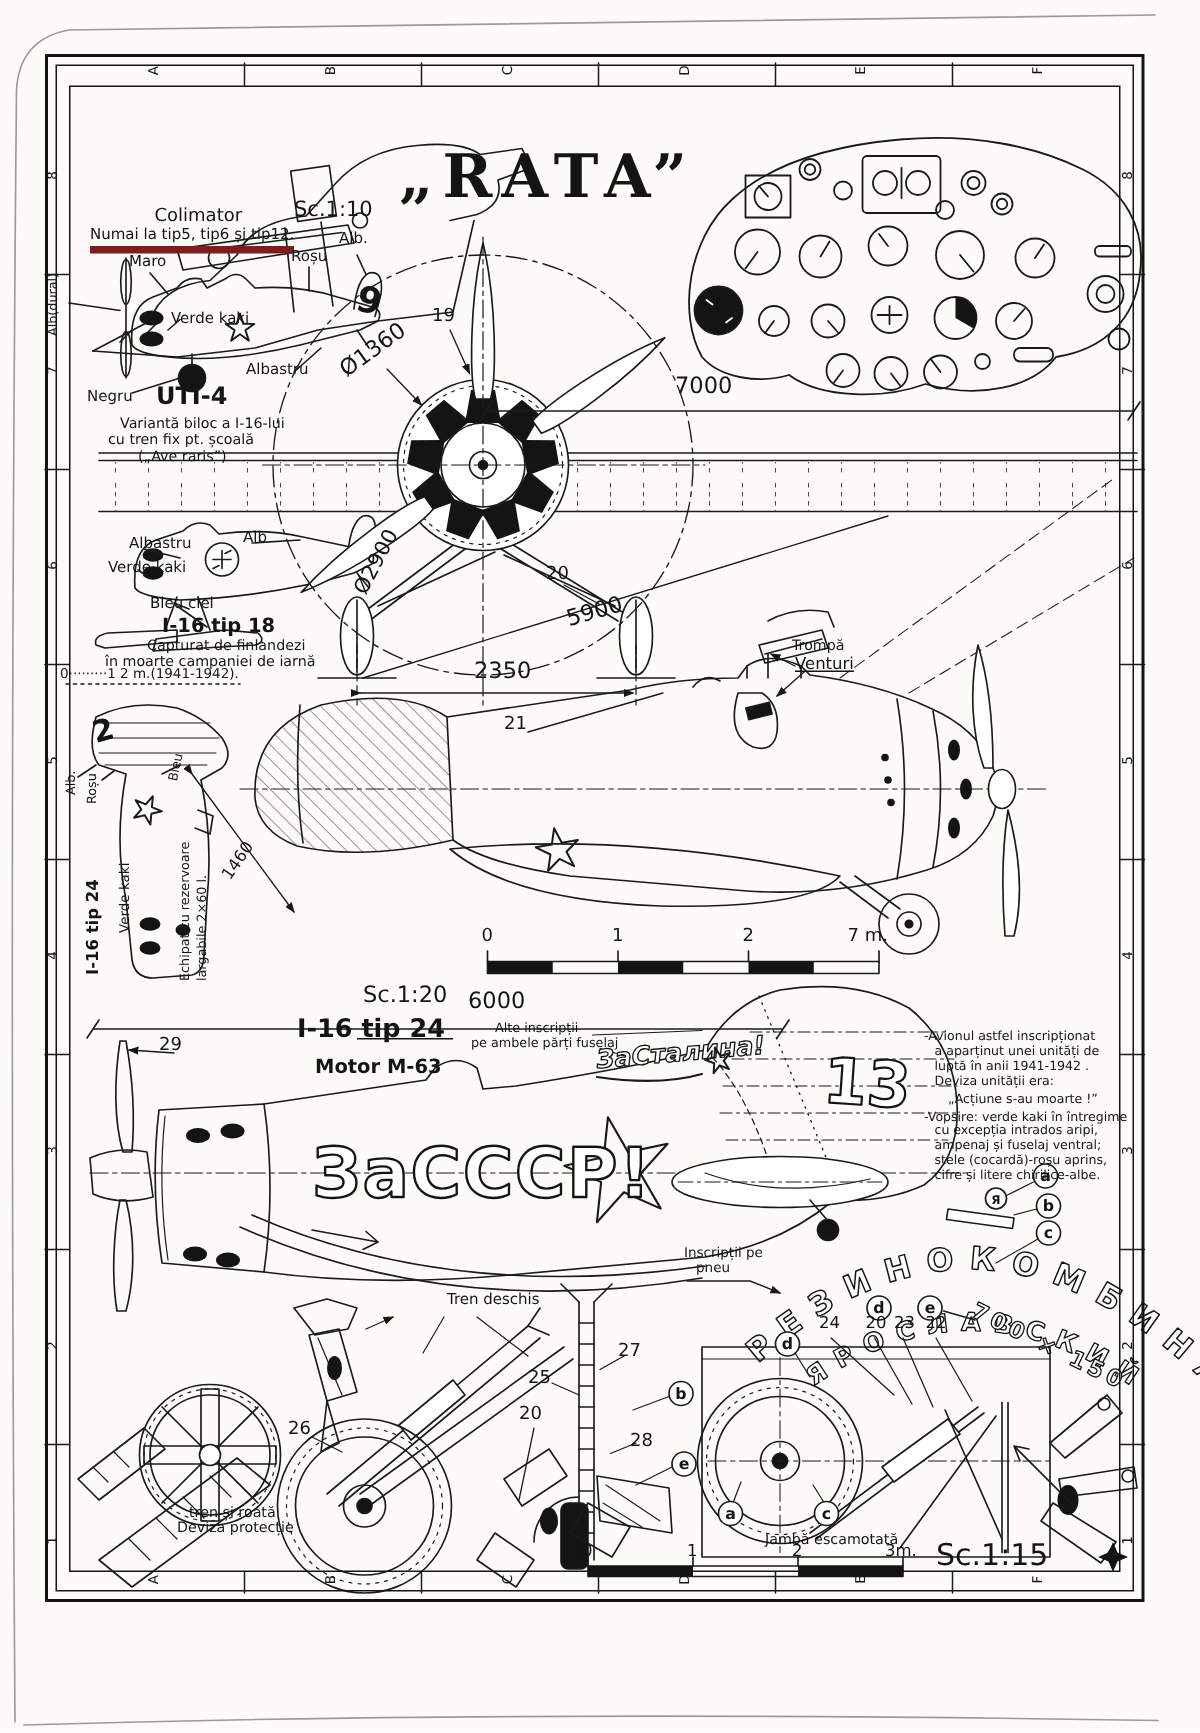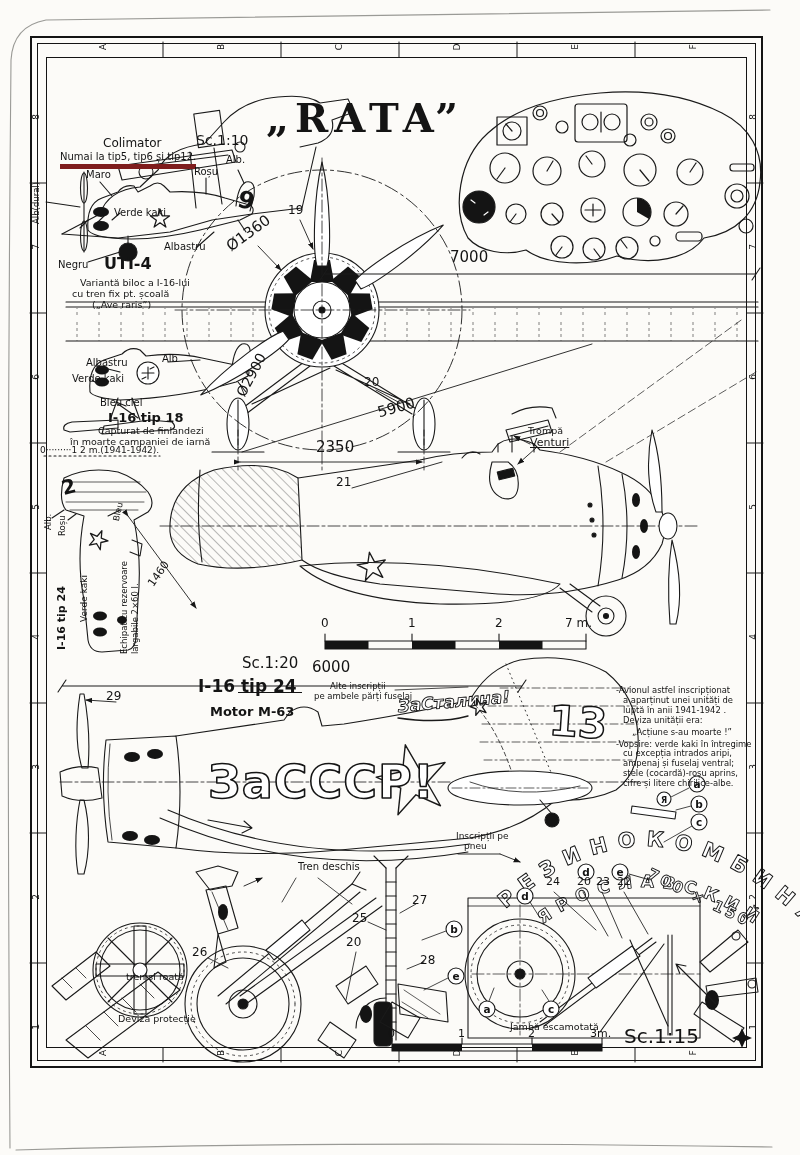--- a/index.html
+++ b/index.html
@@ -518,21 +518,21 @@
 <div class="l" style="left:456px;top:832px;font-size:9px;">Inscripții pe</div>
 <div class="l" style="left:464px;top:842px;font-size:9px;">pneu</div>
 
 <div class="l" style="left:270px;top:862px;font-size:10px;margin-left:28px;">Tren deschis</div>
 <div class="l" style="left:192px;top:946px;font-size:12px;">26</div>
 <div class="l" style="left:352px;top:912px;font-size:12px;">25</div>
 <div class="l" style="left:412px;top:894px;font-size:12px;">27</div>
 <div class="l" style="left:420px;top:954px;font-size:12px;">28</div>
 <div class="l" style="left:346px;top:936px;font-size:12px;">20</div>
 <div class="l" style="left:118px;top:1014px;font-size:9.5px;">Deviza protecție</div>
-<div class="l" style="left:126px;top:972px;font-size:9.5px;text-align:center;">tren și roată</div>
+<div class="l" style="left:126px;top:1004px;font-size:9.5px;text-align:center;">tren și roată</div>
 
 <div class="l" style="left:546px;top:876px;font-size:11px;">24</div>
 <div class="l" style="left:577px;top:876px;font-size:11px;">20</div>
 <div class="l" style="left:596px;top:876px;font-size:11px;">23</div>
 <div class="l" style="left:617px;top:876px;font-size:11px;">22</div>
 <div class="l" style="left:510px;top:1022px;font-size:9.5px;">Jambă escamotată</div>
 <div class="l" style="left:388px;top:1028px;font-size:11px;">0</div>
 <div class="l" style="left:458px;top:1028px;font-size:11px;">1</div>
 <div class="l" style="left:528px;top:1028px;font-size:11px;">2</div>
 <div class="l" style="left:590px;top:1028px;font-size:11px;">3m.</div>

